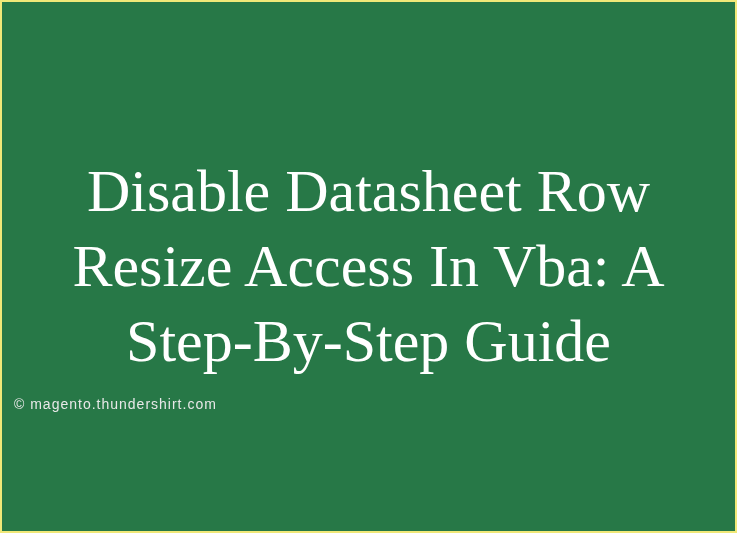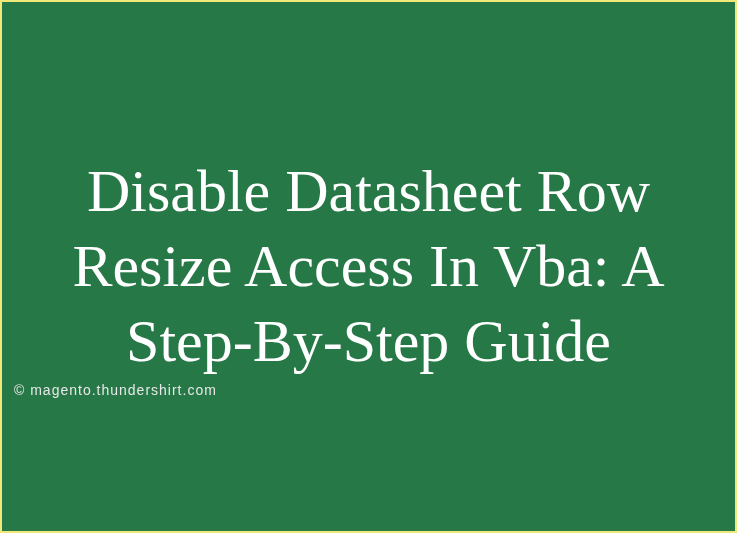--- a/index.html
+++ b/index.html
@@ -23,21 +23,21 @@
       color: #ffffff;
       font-size: 60px;
       text-align: center;
       line-height: 1.25;
       font-weight: normal;
       padding: 0 16px;
     }
     .watermark {
       position: absolute;
       left: 12px;
-      top: 380px;
+      top: 394px;
       color: #e8e8e8;
       font-size: 14px;
       font-family: Arial, sans-serif;
       letter-spacing: 1px;
     }
   </style>
 </head>
 <body>
 
 <div class="title">Disable Datasheet Row Resize Access In Vba: A Step-By-Step Guide</div>

